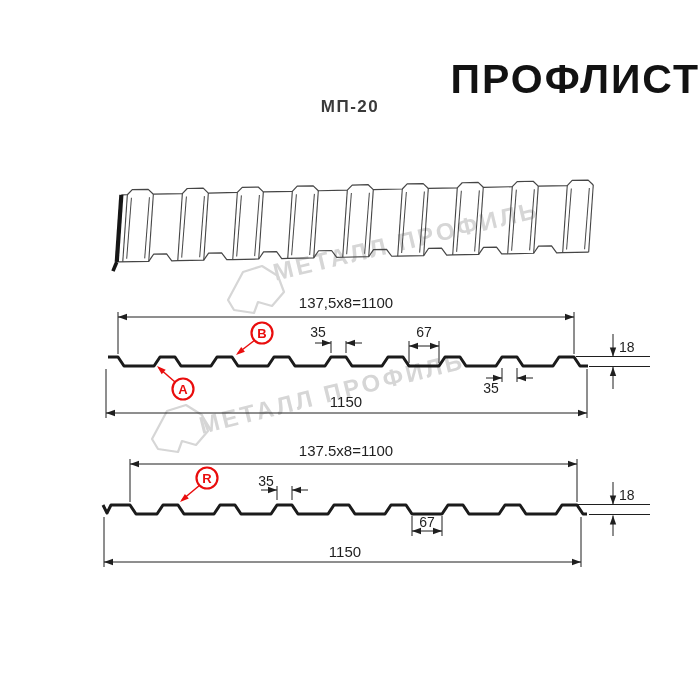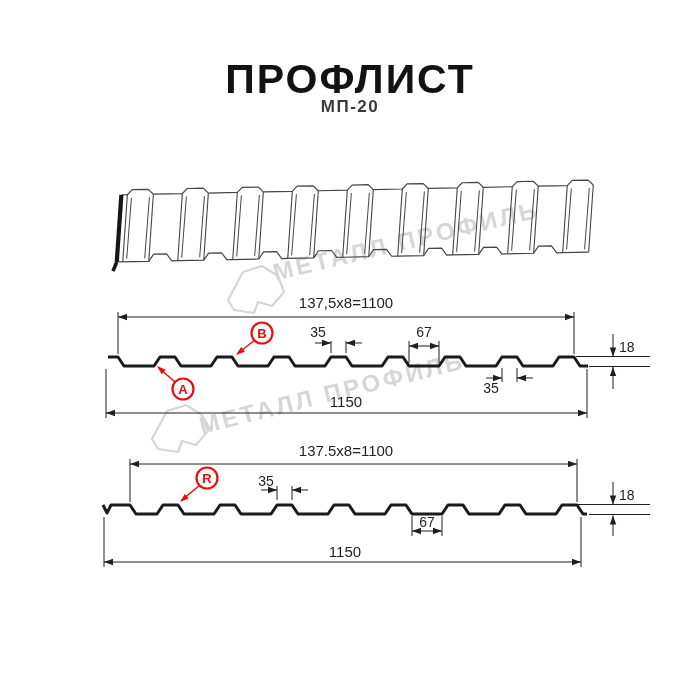--- a/index.html
+++ b/index.html
@@ -1,19 +1,19 @@
 <!DOCTYPE html>
 <html><head>
 <meta charset="utf-8">
 <style>
   html,body{margin:0;padding:0;background:#ffffff;}
   .page{position:relative;width:700px;height:700px;background:#ffffff;overflow:hidden;
         font-family:"Liberation Sans", sans-serif;}
   .center-text{position:absolute;left:0;width:100%;text-align:center;}
-  .title{top:56px;font-size:41px;font-weight:700;letter-spacing:2px;color:#121212;}
+  .title{top:56px;font-size:41px;font-weight:700;letter-spacing:2px;color:#121212;text-align:right;}
   .subtitle{top:97px;font-size:17px;font-weight:700;letter-spacing:1.5px;color:#3a3a3a;}
   .footer-note{top:615px;font-size:16px;font-weight:700;letter-spacing:0.6px;color:#3c3c3c;}
   svg.canvas{position:absolute;left:0;top:0;}
   .dim-text{font-size:14px;fill:#1f1f1f;}
   .dim-text-lg{font-size:15px;fill:#1f1f1f;}
   .wm-text{font-size:24px;font-weight:700;letter-spacing:3px;fill:#d6d6d6;}
   .wm-logo{stroke:#d6d6d6;stroke-width:2.2;fill:none;stroke-linejoin:round;}
   .red-label circle{fill:none;stroke:#e90d0d;stroke-width:2.2;}
   .red-label text{fill:#e90d0d;font-size:13px;font-weight:700;}
   .leader{stroke:#e90d0d;stroke-width:1.5;}

